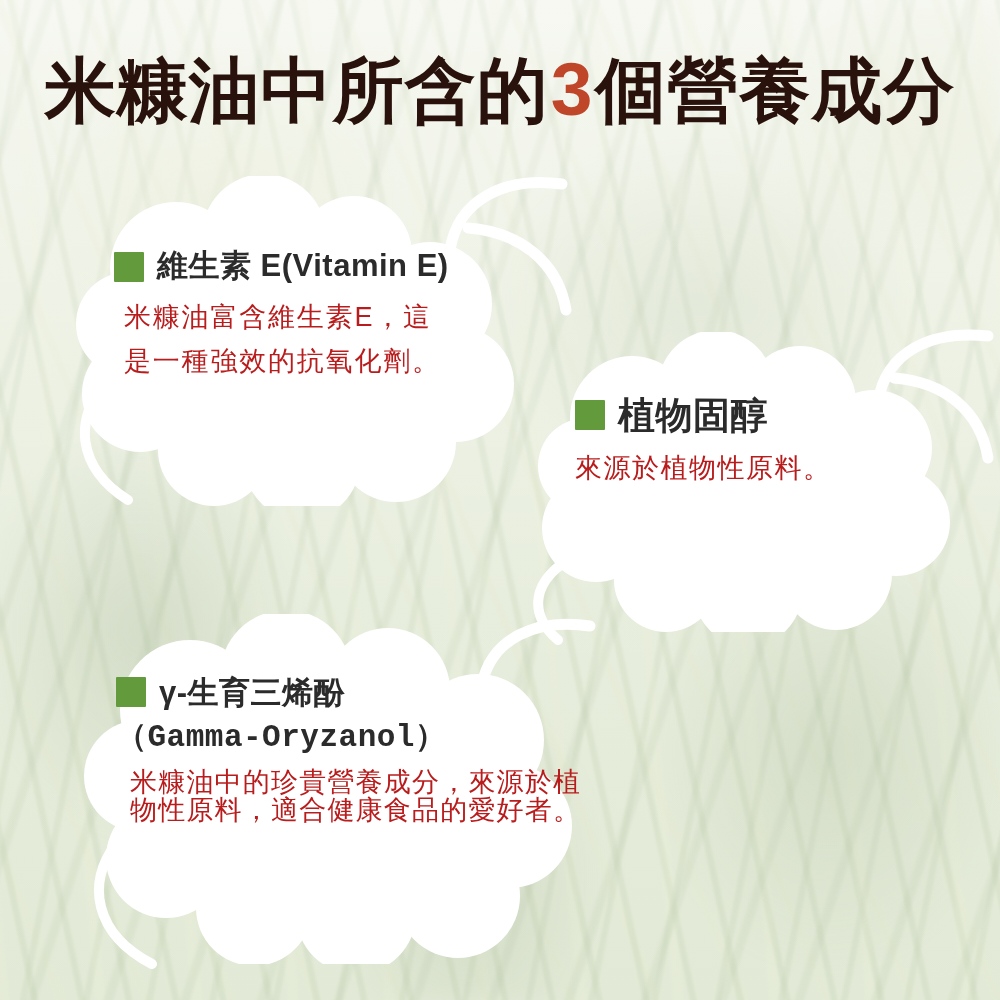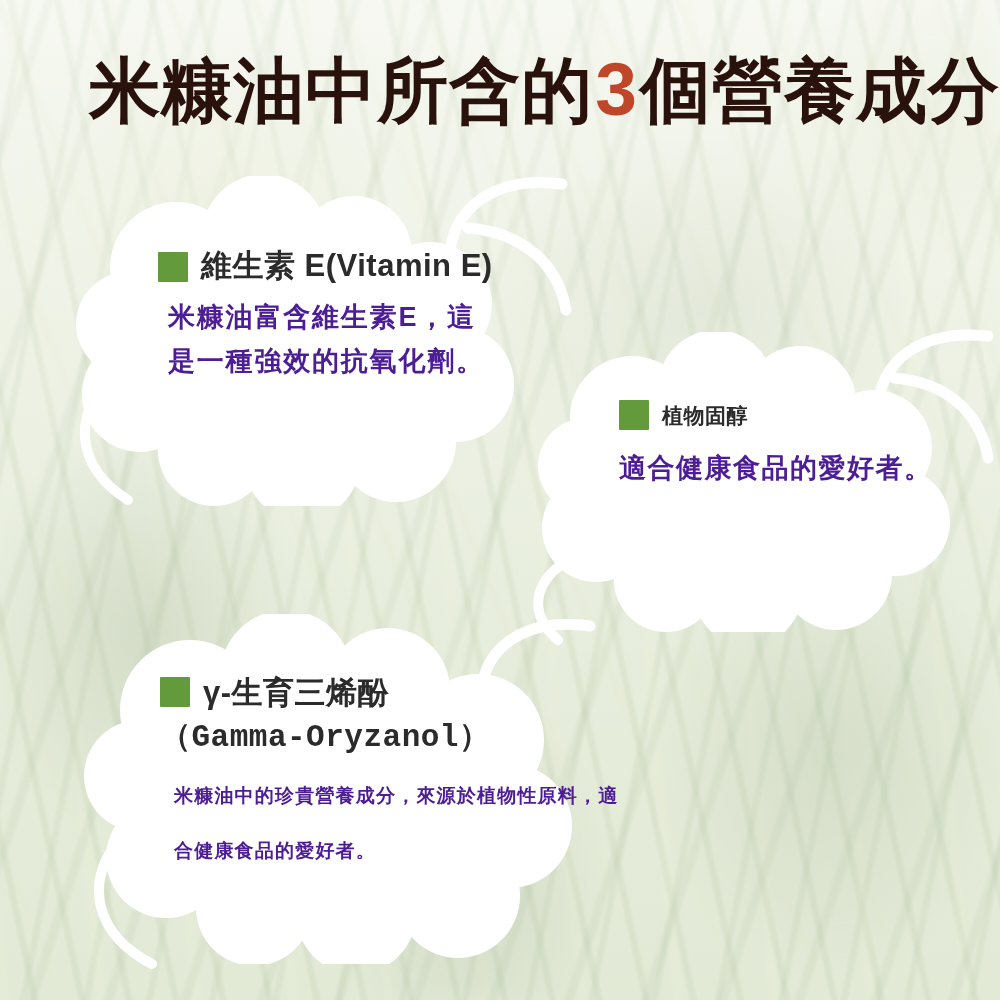--- a/index.html
+++ b/index.html
@@ -103,21 +103,21 @@
       rgba(255,255,255,.40) 62%,
       rgba(255,255,255,.36) 100%);
   }
 
   
   .title {
     position: absolute;
     left: 0;
     top: 46px;
     width: 1000px;
-    text-align: right;
+    text-align: center;
     font-size: 71px;
     line-height: 86px;
     font-weight: 700;
     letter-spacing: 1px;
     color: #2a120c;
     white-space: nowrap;
     text-shadow: 0 1px 0 rgba(255,255,255,.25);
   }
   .title .num {
     color: #c0462a;
@@ -127,69 +127,68 @@
 
   
   .bubble {
     position: absolute;
     filter: drop-shadow(0 0 0 rgba(0,0,0,0));
   }
   .bubble svg { display: block; }
   .bubble .content {
     position: absolute;
     box-sizing: border-box;
-    margin-left: 44px;
   }
 
   .heading {
     display: flex;
     align-items: flex-start;
     color: #2b2b2b;
     font-weight: 700;
   }
   .chip {
     flex: 0 0 auto;
     background: #639b3c;
     border-radius: 1px;
   }
   .heading-text { font-weight: 700; }
   .body-text {
-    color: #4c1d95;
-    font-weight: 700;
+    color: #b91c1c;
+    font-weight: 400;
   }
 
   
   #bubble1 { left: 58px; top: 176px; }
   #b1-content { left: 56px; top: 70px; width: 400px; }
   #b1-content .chip { width: 30px; height: 30px; margin-top: 6px; margin-right: 13px; }
   #b1-content .heading-text { font-size: 31px; line-height: 40px; letter-spacing: .5px; }
   #b1-content .body-text {
     font-size: 27px; line-height: 44px; margin-top: 9px;
     padding-left: 10px; letter-spacing: 1.8px; max-width: 330px;
   }
 
   
   #bubble2 { left: 520px; top: 332px; }
   #b2-content { left: 55px; top: 62px; width: 400px; }
   #b2-content .chip { width: 30px; height: 30px; margin-top: 6px; margin-right: 13px; }
-  #b2-content .heading-text { font-size: 21px; line-height: 44px; letter-spacing: .5px; }
+  #b2-content .heading-text { font-size: 37px; line-height: 44px; letter-spacing: .5px; }
   #b2-content .heading-text .l2 { display: block; padding-left: 12px; }
   #b2-content .body-text {
     font-size: 27px; line-height: 40px; margin-top: 10px;
     padding-left: 0px; letter-spacing: 1.5px;
   }
 
   
   #bubble3 { left: 62px; top: 614px; }
   #b3-content { left: 54px; top: 56px; width: 470px; }
   #b3-content .chip { width: 30px; height: 30px; margin-top: 7px; margin-right: 13px; }
   #b3-content .heading-text { font-size: 31px; line-height: 45px; letter-spacing: .5px; }
   #b3-content .heading-text .l2 { display: block; margin-left: -43px; font-family: Liberation Mono, monospace; }
   #b3-content .body-text {
-    font-size: 19px; line-height: 55px; margin-top: 8px;
+    font-size: 27px; line-height: 28px; margin-top: 8px;
     padding-left: 14px; letter-spacing: 1.2px;
   }
 
   
   .arc { position: absolute; }
   .arc svg { display: block; }
 </style>
 </head>
 <body>
 
@@ -289,21 +288,21 @@
         <rect x="66" y="64" width="312" height="180" rx="54"></rect>
       </g>
     </svg>
     <div class="content" id="b2-content">
       <div class="heading">
         <span class="chip" style="background: rgb(99, 155, 60);"></span>
         <span class="heading-text">
           <span>植物固醇</span>
         </span>
       </div>
-      <div class="body-text">適合健康食品的愛好者。</div>
+      <div class="body-text">來源於植物性原料。</div>
     </div>
   </div>
 
   <div class="bubble" id="bubble3">
     <svg width="540" height="350" viewBox="0 0 540 350" aria-hidden="true">
       <g fill="#ffffff">
         <circle cx="128" cy="96" r="70"></circle>
         <circle cx="224" cy="62" r="66"></circle>
         <circle cx="326" cy="76" r="62"></circle>
         <circle cx="416" cy="126" r="66"></circle>

